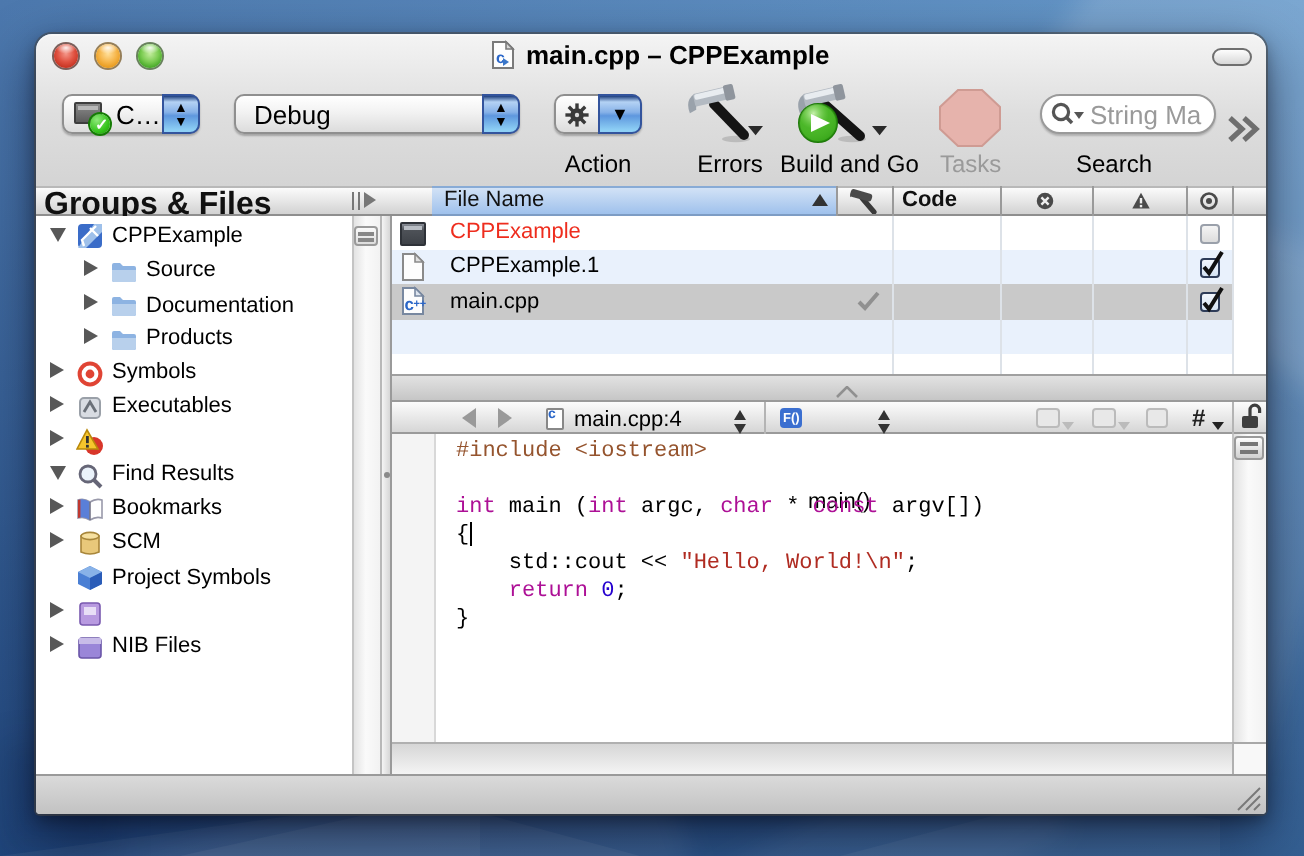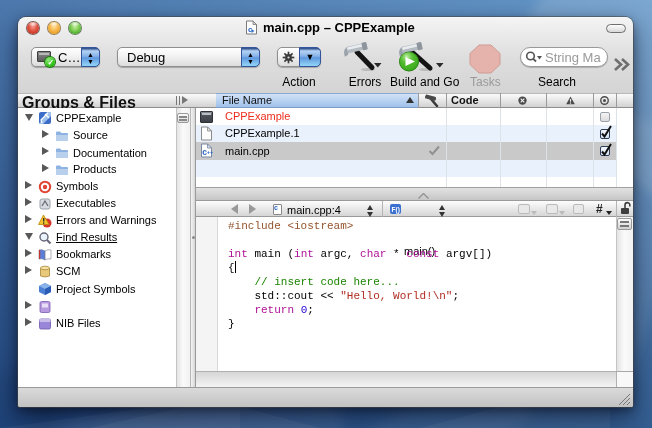--- a/index.html
+++ b/index.html
@@ -262,21 +262,20 @@
 <svg style="left:602px;top:184px;" width="12" height="14" viewBox="0 0 12 14">
  <rect x="1" y="7" width="8" height="6" rx="1" fill="#3e3e3e"></rect>
  <path d="M5 7 L5 4 A2.4 2.4 0 0 1 9.8 4 L9.8 5.5" fill="none" stroke="#3e3e3e" stroke-width="1.6"></path>
 </svg>
 
 <div style="left:178px;top:200px;width:22px;height:154px;background:#f4f4f4;border-right:1px solid #d8d8d8;"></div>
 <pre class="code" style="left:210px;top:202px;margin:0;"><span class="p">#include &lt;iostream&gt;</span>
 
 <span class="k">int</span> main (<span class="k">int</span> argc, <span class="k">char</span> * <span class="k">const</span> argv[])
 {
-    <span class="c">// insert code here...</span>
     std::cout &lt;&lt; <span class="s">"Hello, World!\n"</span>;
     <span class="k">return</span> <span class="n">0</span>;
 }</pre>
 <div style="left:216.5px;top:244px;width:1px;height:12px;background:#000;"></div>
 
 <div style="left:598px;top:200px;width:17px;height:154px;background:linear-gradient(to right,#e3e3e3,#fafafa 45%,#f2f2f2);border-left:1px solid #c4c4c4;"></div>
 <div style="left:599px;top:201px;width:15px;height:12px;background:linear-gradient(#fdfdfd,#d0d0d0);border:1px solid #9a9a9a;border-radius:2px;"></div>
 <div style="left:602px;top:204px;width:9px;height:2px;background:#777;"></div>
 <div style="left:602px;top:208px;width:9px;height:2px;background:#777;"></div>
 
@@ -337,28 +336,27 @@
 </svg>
 <div class="tlabel" style="left:38px;top:180px;">Executables</div>
 
 <div class="tri e" style="left:7px;top:198px;"></div>
 <svg style="left:20px;top:197px;" width="14" height="14" viewBox="0 0 14 14">
  <circle cx="9" cy="9" r="4.5" fill="#d8362a"></circle>
  <path d="M5.5 1 L11 10.5 L0.5 10.5 Z" fill="#f6c52c" stroke="#b8880a" stroke-width=".8"></path>
  <rect x="5" y="4" width="1.4" height="3.6" fill="#333"></rect>
       <rect x="5" y="8.4" width="1.4" height="1.4" fill="#333"></rect>
 </svg>
-<div class="tlabel" style="left:38px;top:197.1px;">Errors and Warnings</div>
 
 <div class="tri d" style="left:7px;top:216.1px;"></div>
 <svg style="left:20px;top:214.1px;" width="14" height="14" viewBox="0 0 14 14">
  <circle cx="6" cy="6" r="4" fill="#eaf2fa" stroke="#667" stroke-width="1.4"></circle>
  <line x1="9" y1="9" x2="12.5" y2="12.5" stroke="#667" stroke-width="2"></line>
 </svg>
-<div class="tlabel" style="left:38px;top:214.2px;text-decoration:underline;">Find Results</div>
+<div class="tlabel" style="left:38px;top:214.2px;">Find Results</div>
 
 <div class="tri e" style="left:7px;top:232.2px;"></div>
 <svg style="left:20px;top:231.2px;" width="14" height="14" viewBox="0 0 14 14">
  <path d="M7 3 Q4 1 1 2 L1 11 Q4 10 7 12 Q10 10 13 11 L13 2 Q10 1 7 3 Z" fill="#fff" stroke="#99a" stroke-width=".8"></path>
  <path d="M7 3 Q4 1 1 2 L1 11 Q4 10 7 12 Z" fill="#5a7fd8"></path>
  <path d="M1 2 L2.2 1.8 L2.2 10.8 L1 11 Z" fill="#c03830"></path>
  <line x1="7" y1="3" x2="7" y2="12" stroke="#778" stroke-width=".8"></line>
 </svg>
 <div class="tlabel" style="left:38px;top:231.3px;">Bookmarks</div>
 

